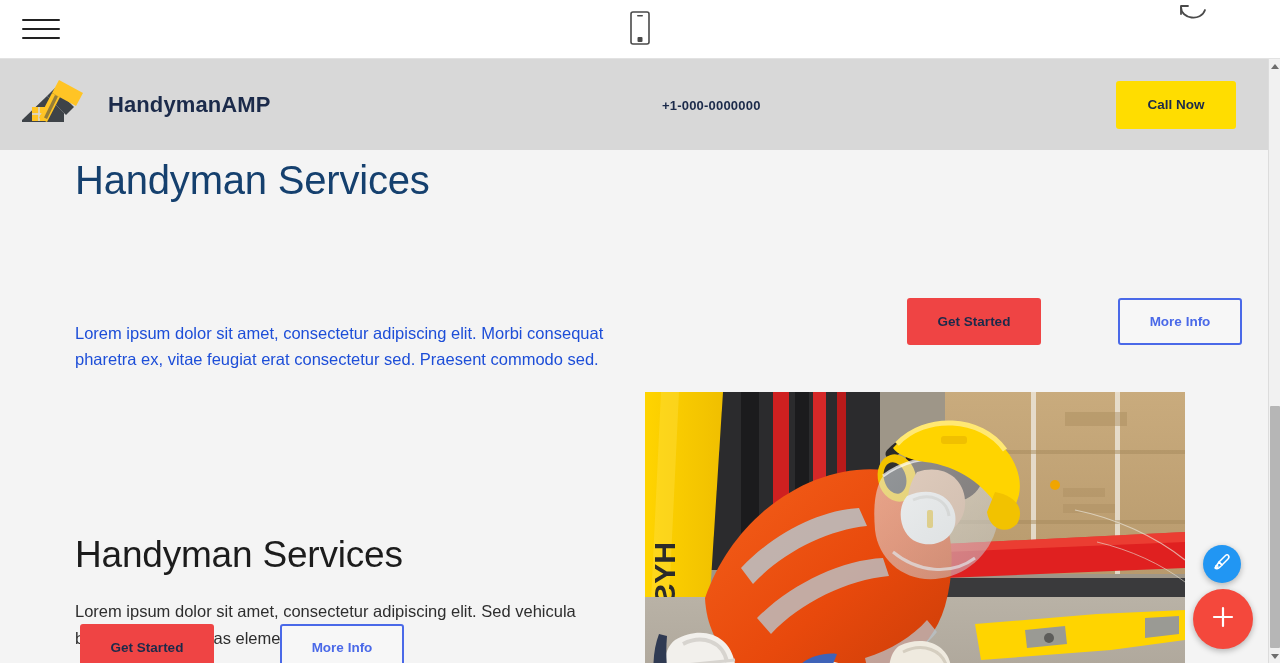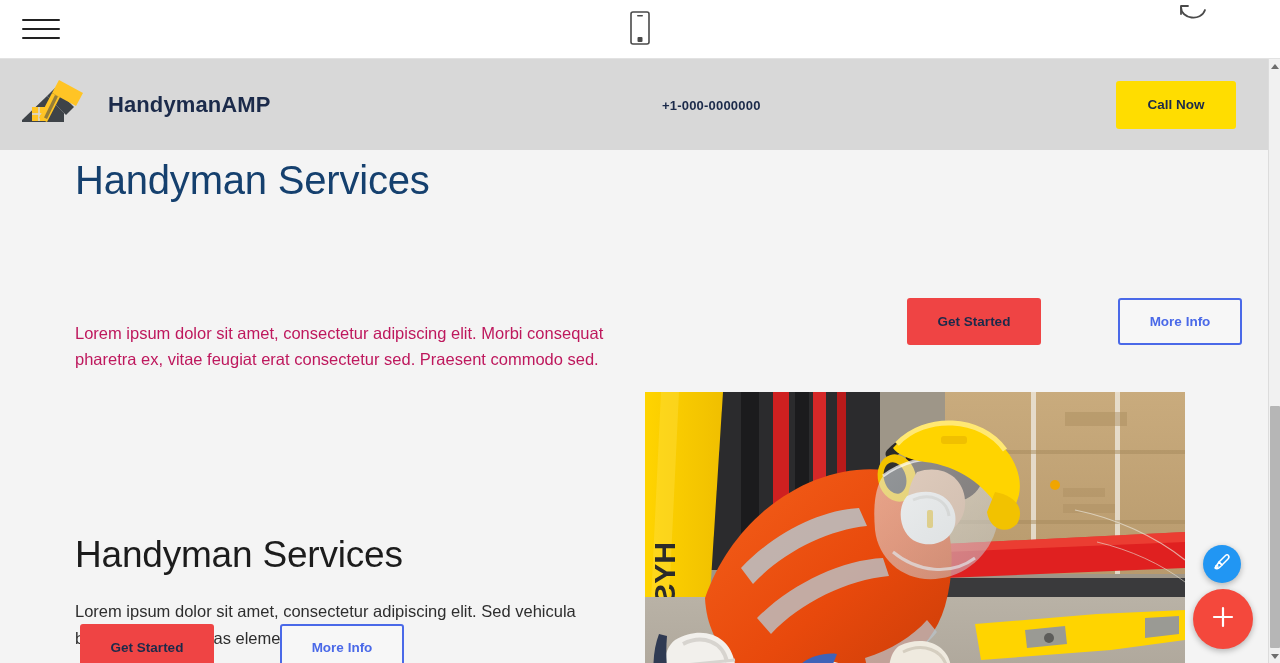--- a/index.html
+++ b/index.html
@@ -95,21 +95,21 @@
     background: #f4f4f4;
     text-decoration: underline;
   }
   .hero-title {
     position: absolute; left: 75px; top: 8px;
     font-size: 40px; font-weight: 400; color: #15406e; letter-spacing: -.2px;
   }
   .hero-text {
     position: absolute; left: 75px; top: 170px;
     width: 540px;
-    font-size: 16.5px; color: #be185d; line-height: 1.58;
+    font-size: 16.5px; color: #1d4ed8; line-height: 1.58;
   }
   .hero-buttons {
     position: absolute; left: 907px; top: 148px;
     display: flex; gap: 29px;
   }
 
   .btn {
     font-family: "Liberation Sans", sans-serif;
     font-size: 13.5px; font-weight: 700;
     border-radius: 3px; cursor: pointer;

